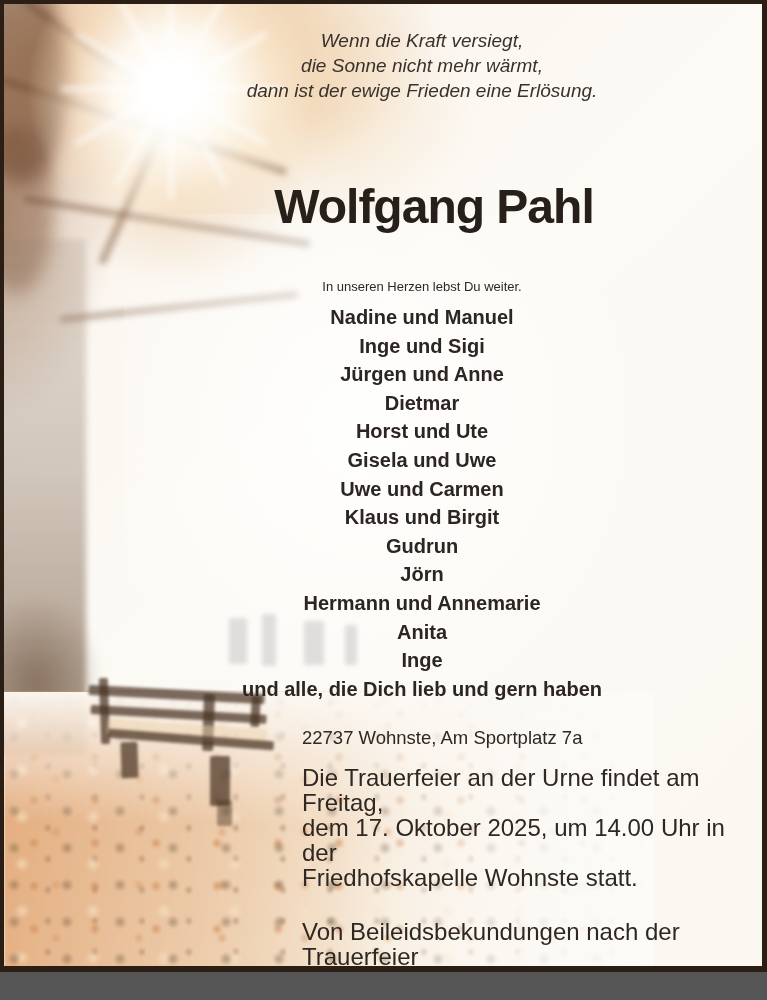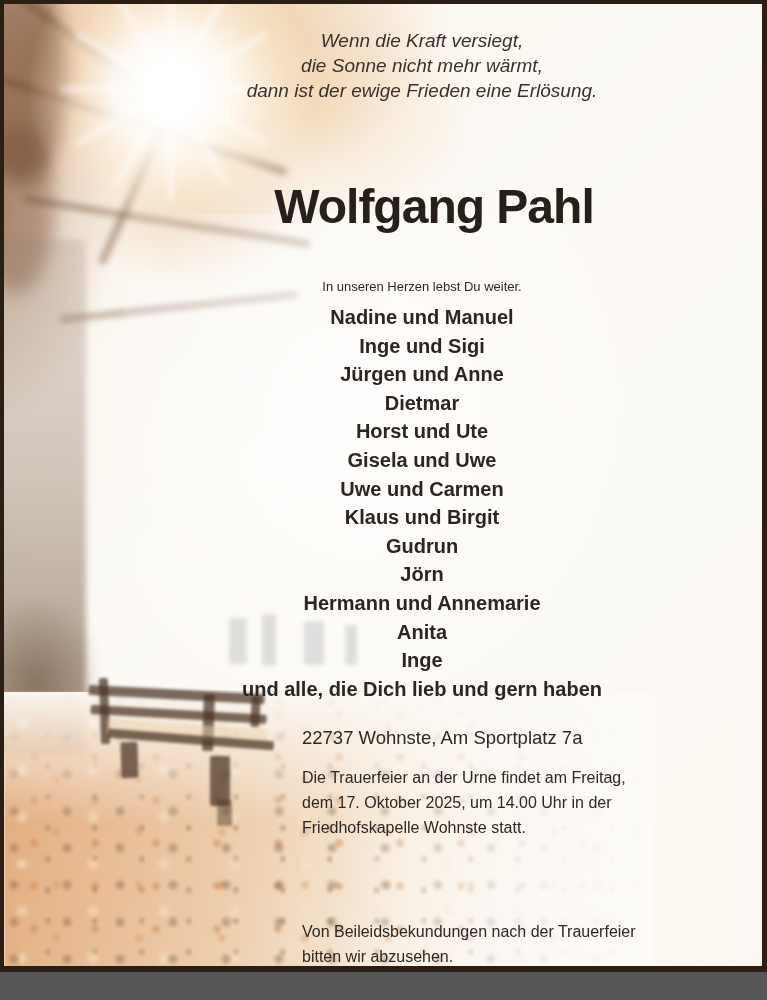--- a/index.html
+++ b/index.html
@@ -93,21 +93,21 @@
   .txt{position:absolute;white-space:pre-line;}
   .center-col{left:78px;width:680px;text-align:center;}
   .left-col{left:298px;width:436px;text-align:left;}
   .poem{top:24px;font-style:italic;font-size:19px;line-height:25px;color:#39312b;}
   .intro{top:112px;font-size:19px;line-height:25px;}
   .title{top:164px;margin:12px;font-size:48px;line-height:54px;font-weight:bold;letter-spacing:-1px;color:var(--title,#27201a);}
   .dates{top:235px;font-size:21px;line-height:26px;display:flex;justify-content:center;gap:54px;}
   .motto{top:270px;font-size:13px;line-height:25px;}
   .names{top:299px;font-size:20px;line-height:28.6px;font-weight:bold;color:#2c2521;}
   .address{top:721px;font-size:18.5px;line-height:25px;}
-  .para{font-size:16px;line-height:25px;}
+  .para{font-size:24px;line-height:25px;}
   .p1{top:761px;} .p2{top:848px;} .p3{top:915px;}
   .logo{top:973px;font-size:13.5px;line-height:16px;font-weight:bold;letter-spacing:1.4px;color:#332416;}
 </style>
 </head>
 <body>
 
 <div class="page">
 
   <div class="bg" aria-hidden="true">
     <div class="foliage"></div>

